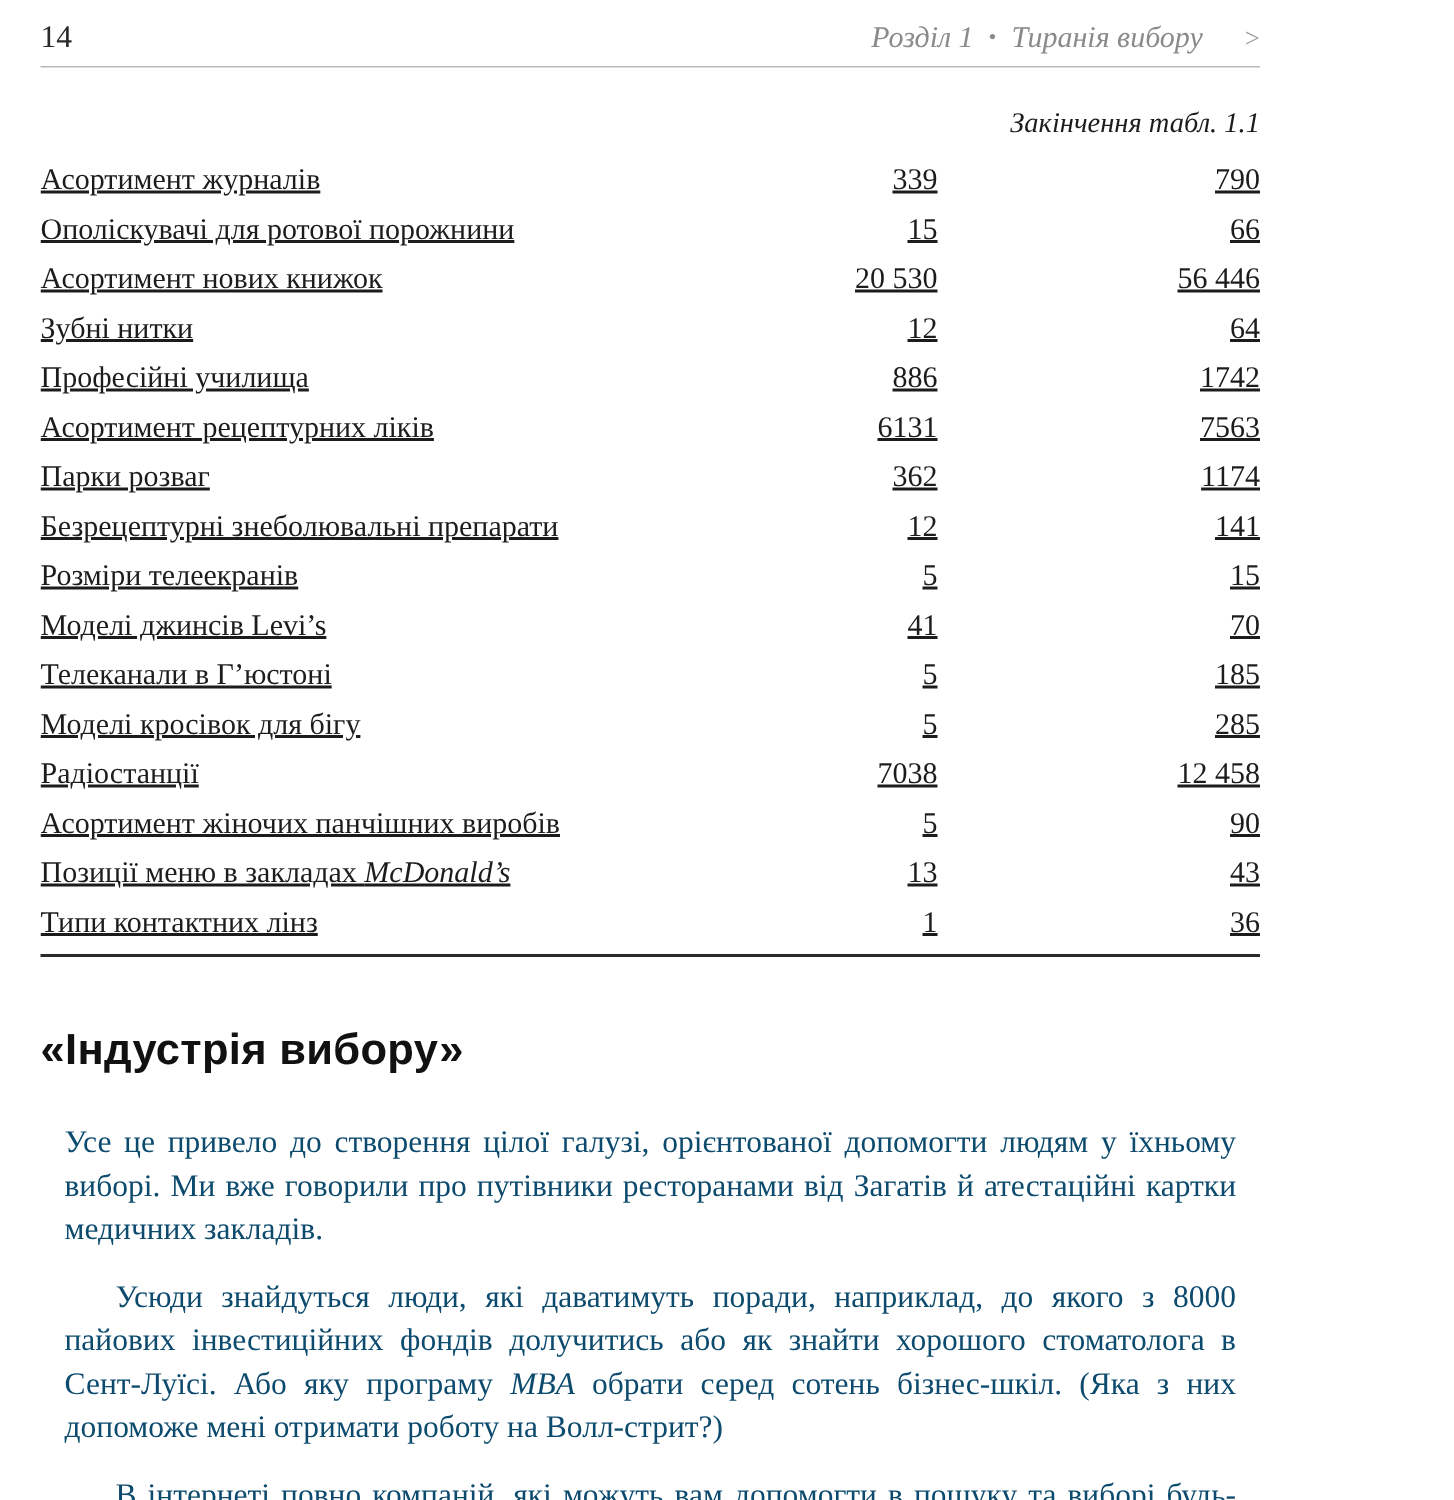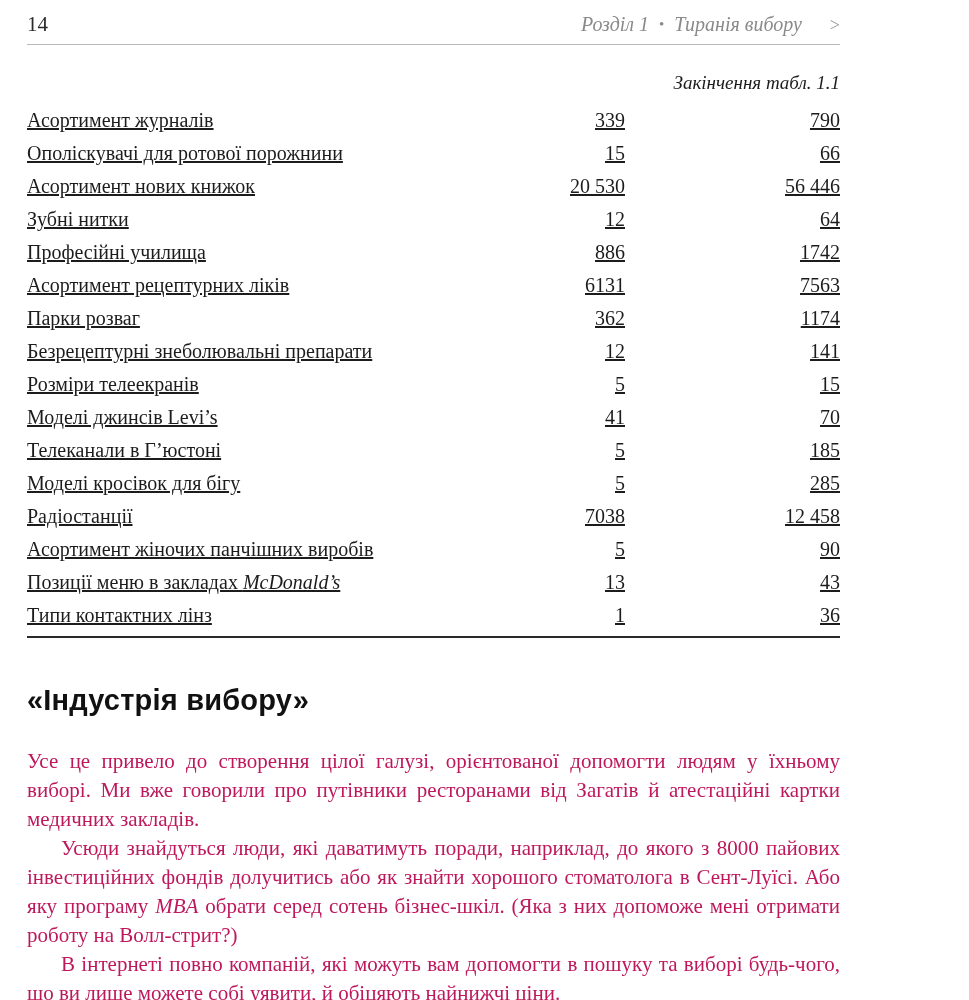--- a/index.html
+++ b/index.html
@@ -75,25 +75,25 @@
     font-family: "Liberation Sans", sans-serif;
     font-weight: 700;
     font-size: 29px;
     color: #111111;
     letter-spacing: 0.2px;
   }
   .paragraphs {
     margin-top: 30px;
   }
   .paragraphs p {
-    margin: 0;
+    margin: 16px;
     font-size: 21px;
     line-height: 29px;
     text-align: justify;
-    color: #be185d;
+    color: #0c4a6e;
   }
   .paragraphs p.indent { text-indent: 34px; }
   em { font-style: italic; }
 </style>
 </head>
 <body>
 
 <div class="page">
 
   <div class="page-header">

